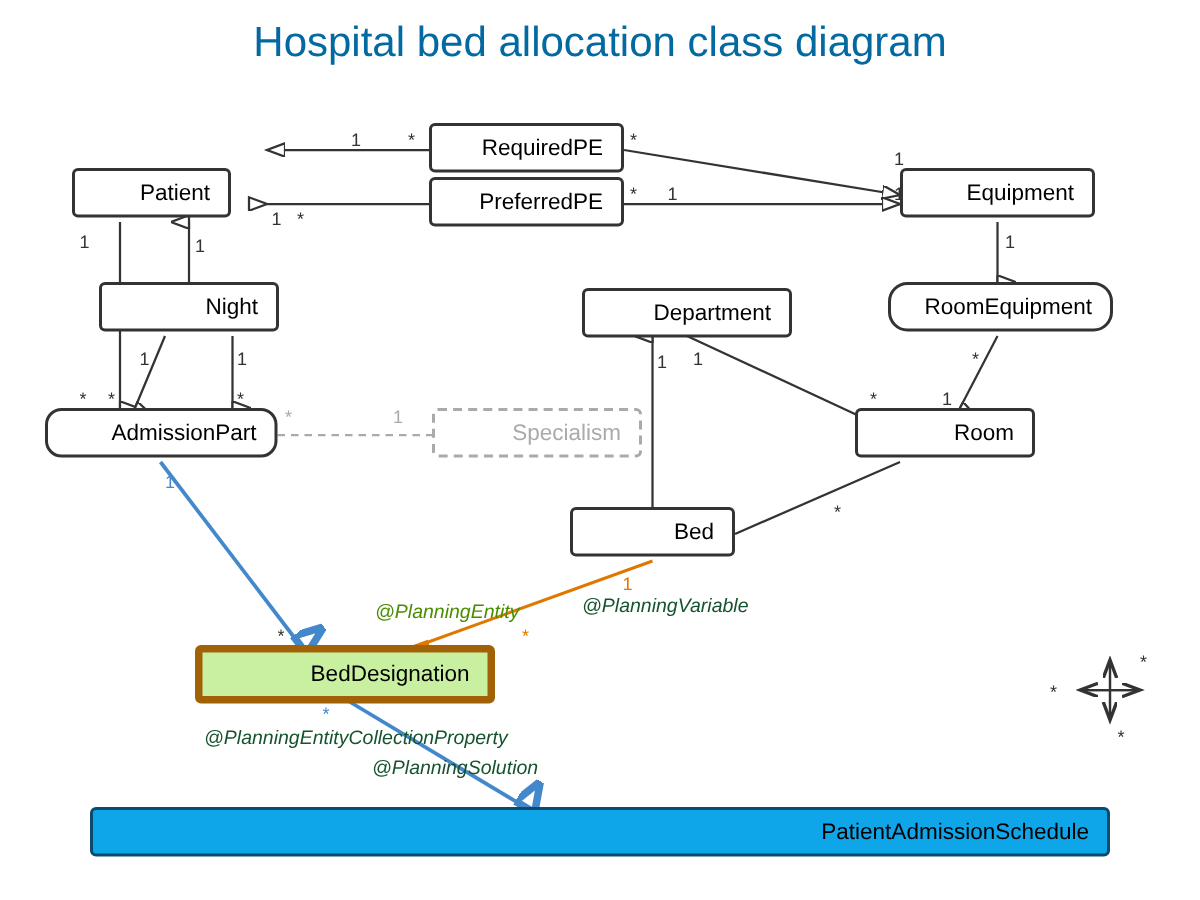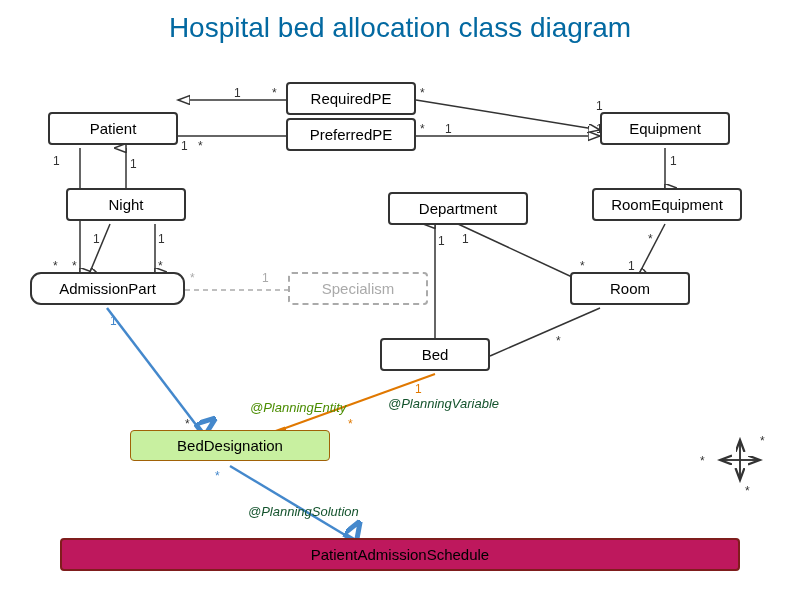--- a/index.html
+++ b/index.html
@@ -28,32 +28,32 @@
       top: 0; left: 0;
       width: 800px;
       height: 600px;
       pointer-events: none;
     }
     .uml-box {
       position: absolute;
       background: #fff;
       border: 2px solid #333;
       border-radius: 4px;
-      text-align: center;
+      text-align: right;
       font-size: 15px;
       padding: 6px 12px;
       white-space: nowrap;
     }
     .uml-box.green-fill {
       background: #c8f0a0;
-      border: 1px solid #a16207;
+      border: 5px solid #a16207;
     }
     .uml-box.yellow-fill {
-      background: #be185d;
-      border: 2px solid #7f1d1d;
+      background: #0ea5e9;
+      border: 2px solid #0c4a6e;
       padding-left: 12px;
     }
     .uml-box.dashed {
       border: 2px dashed #aaa;
       color: #aaa;
     }
     .annotation {
       position: absolute;
       font-style: italic;
       font-size: 13px;
@@ -178,21 +178,21 @@
     <text x="415" y="393" font-size="12" fill="#e07800">1</text>
     <text x="348" y="428" font-size="12" fill="#e07800">*</text>
 
     <text x="215" y="480" font-size="12" fill="#4488cc">*</text>
 
     <text x="760" y="445" font-size="12" fill="#333">*</text>
     <text x="745" y="495" font-size="12" fill="#333">*</text>
     <text x="700" y="465" font-size="12" fill="#333">*</text>
   </svg>
 
-  <div class="uml-box" style="left:48px; top:112px; width:130px;">
+  <div class="uml-box" style="left:48px; top:112px; width:106px;">
     <span>Patient</span>
   </div>
 
   <div class="uml-box" style="left:66px; top:188px; width:120px;">
     <span>Night</span>
   </div>
 
   <div class="uml-box" style="left:30px; top:272px; width:155px;border-radius:11px;">
     <span>AdmissionPart</span>
   </div>
@@ -206,21 +206,21 @@
   </div>
 
   <div class="uml-box" style="left:600px; top:112px; width:130px;">
     <span>Equipment</span>
   </div>
 
   <div class="uml-box" style="left:388px; top:192px; width:140px;">
     <span>Department</span>
   </div>
 
-  <div class="uml-box" style="left:592px; top:188px; width:150px;">
+  <div class="uml-box" style="left:592px; top:188px; width:150px;border-radius:13px;">
     <span>RoomEquipment</span>
   </div>
 
   <div class="uml-box dashed" style="left:288px; top:272px; width:140px;">
     <span>Specialism</span>
   </div>
 
   <div class="uml-box" style="left:380px; top:338px; width:110px;">
     <span>Bed</span>
   </div>
@@ -238,18 +238,21 @@
   </div>
 
   <div class="annotation green" style="left:250px; top:400px;">
     <span>@PlanningEntity</span>
   </div>
 
   <div class="annotation orange" style="left:388px; top:396px;">
     <span>@PlanningVariable</span>
   </div>
 
+  <div class="annotation orange" style="left:136px; top:484px;">
+    <span>@PlanningEntityCollectionProperty</span>
+  </div>
 
   <div class="annotation orange" style="left:248px; top:504px;">
     <span>@PlanningSolution</span>
   </div>
 
 </div>
 
 </body></html>

